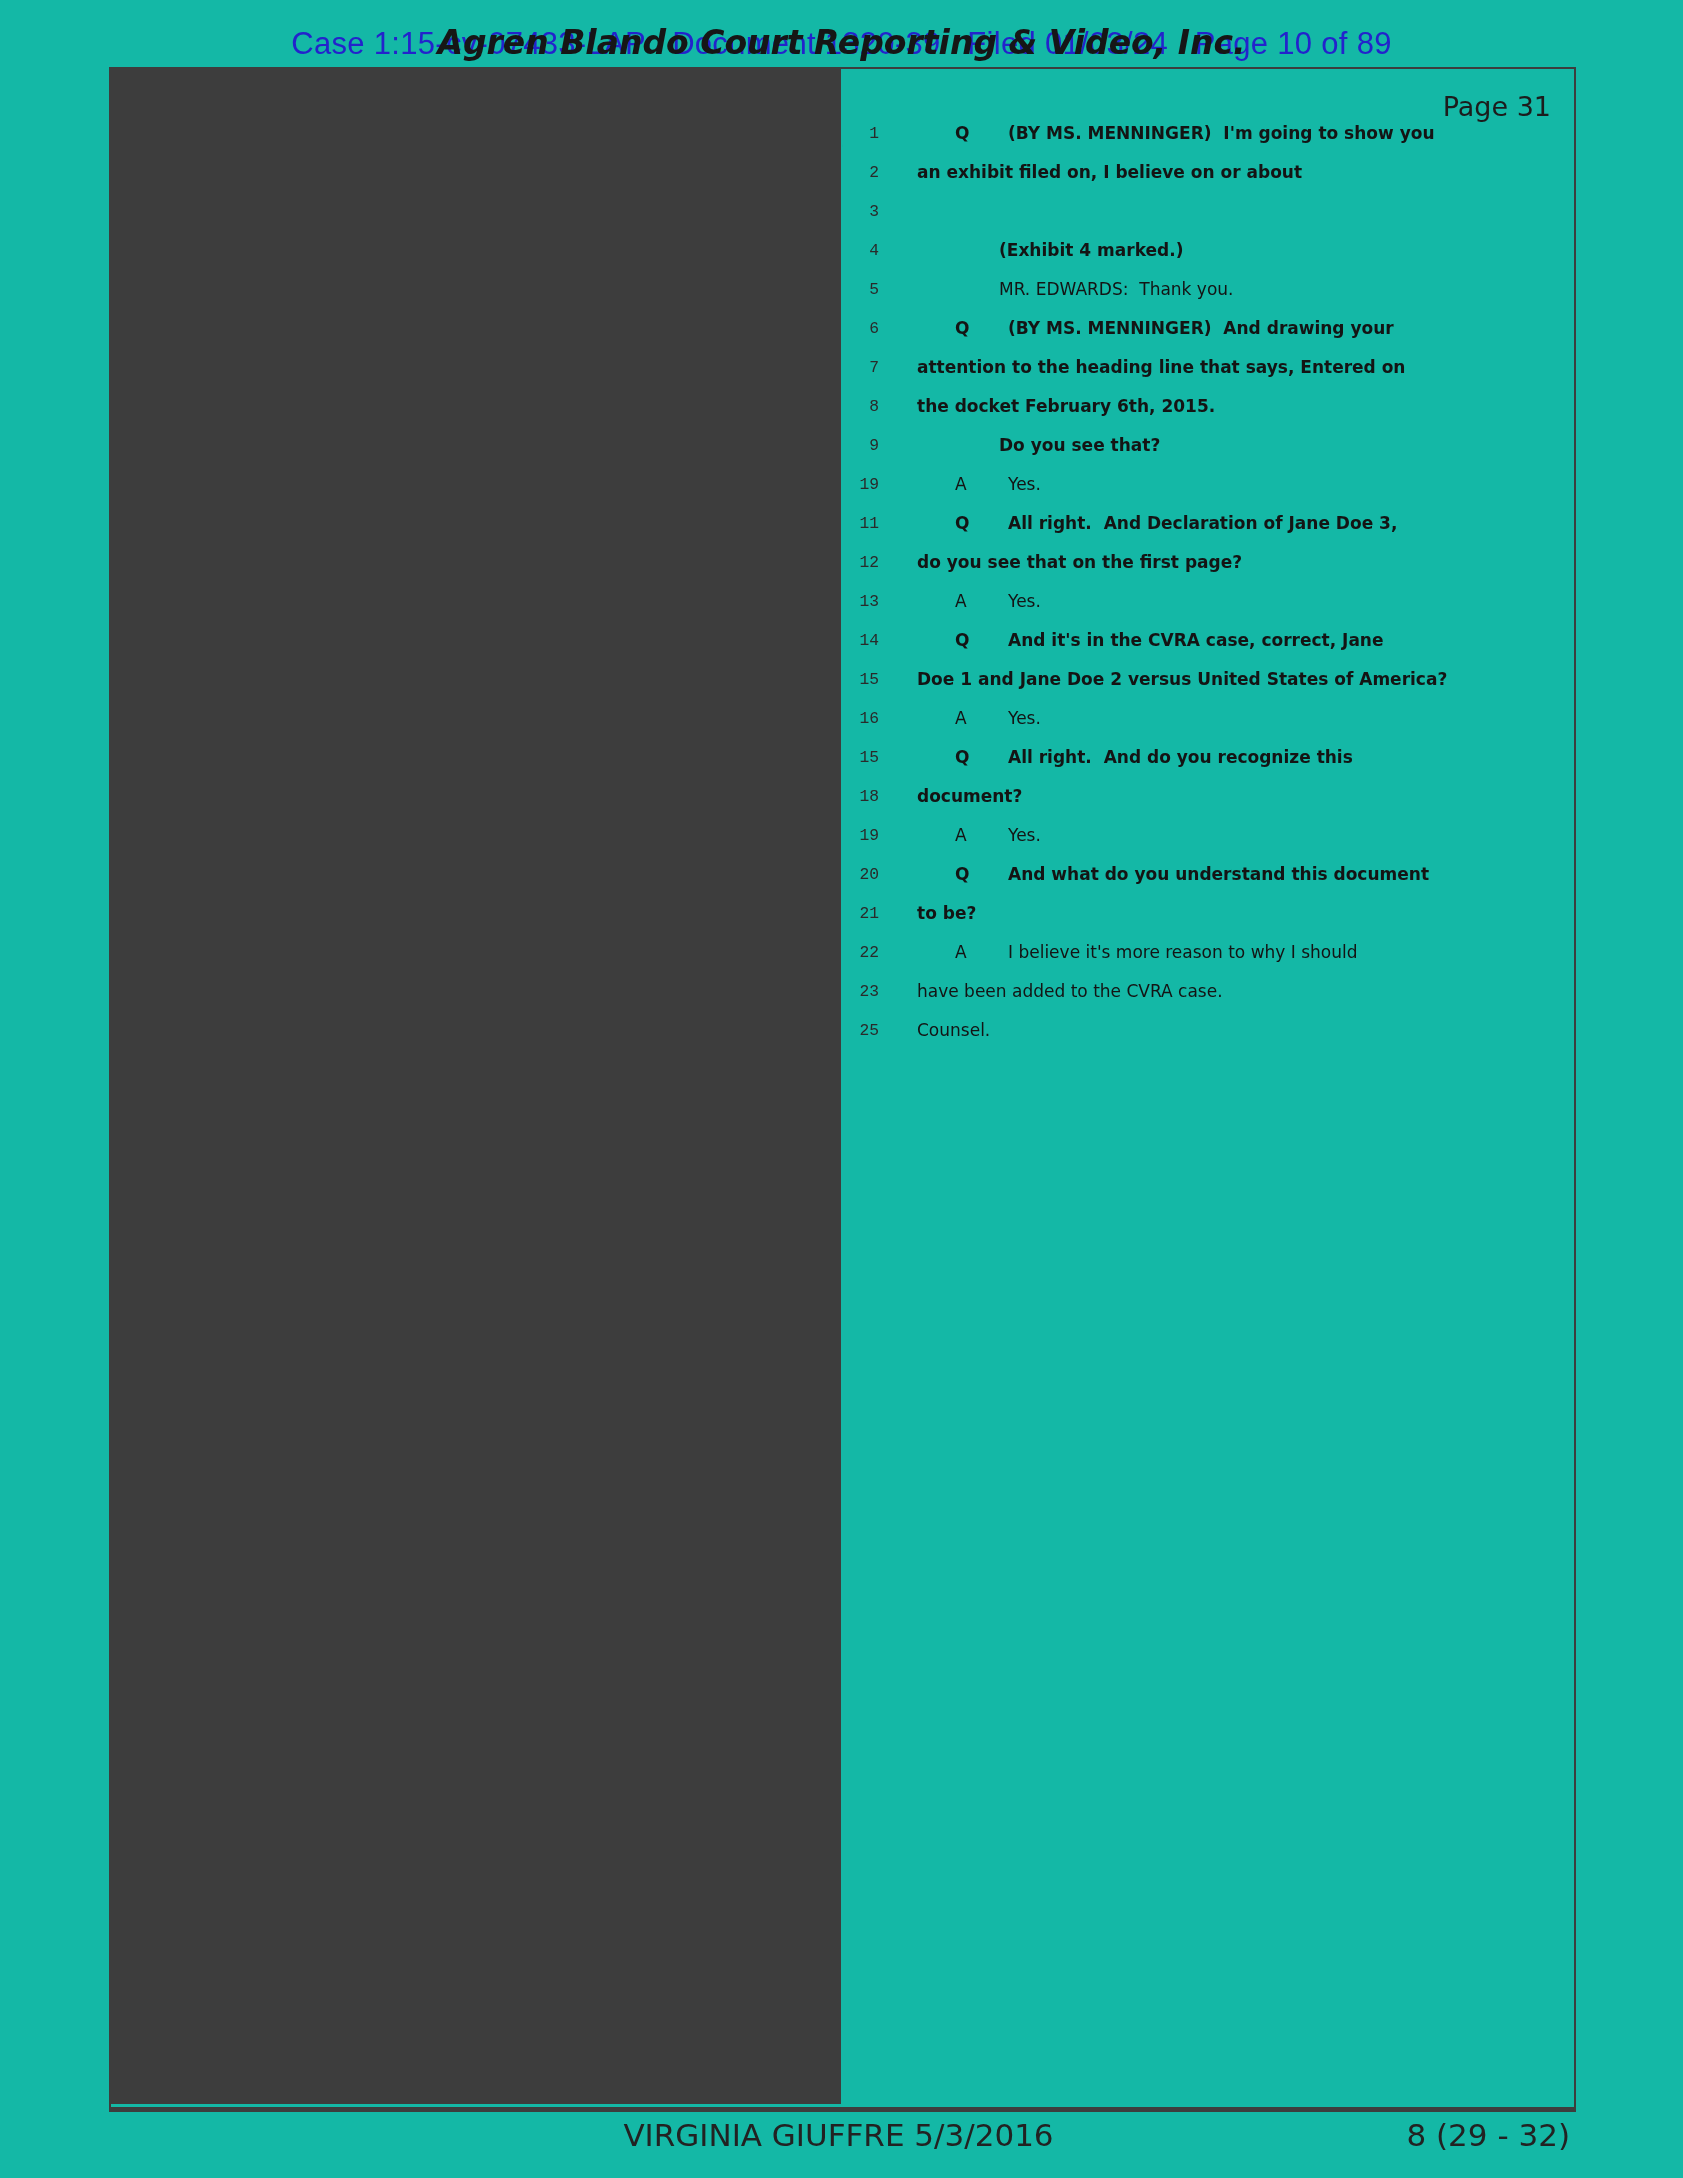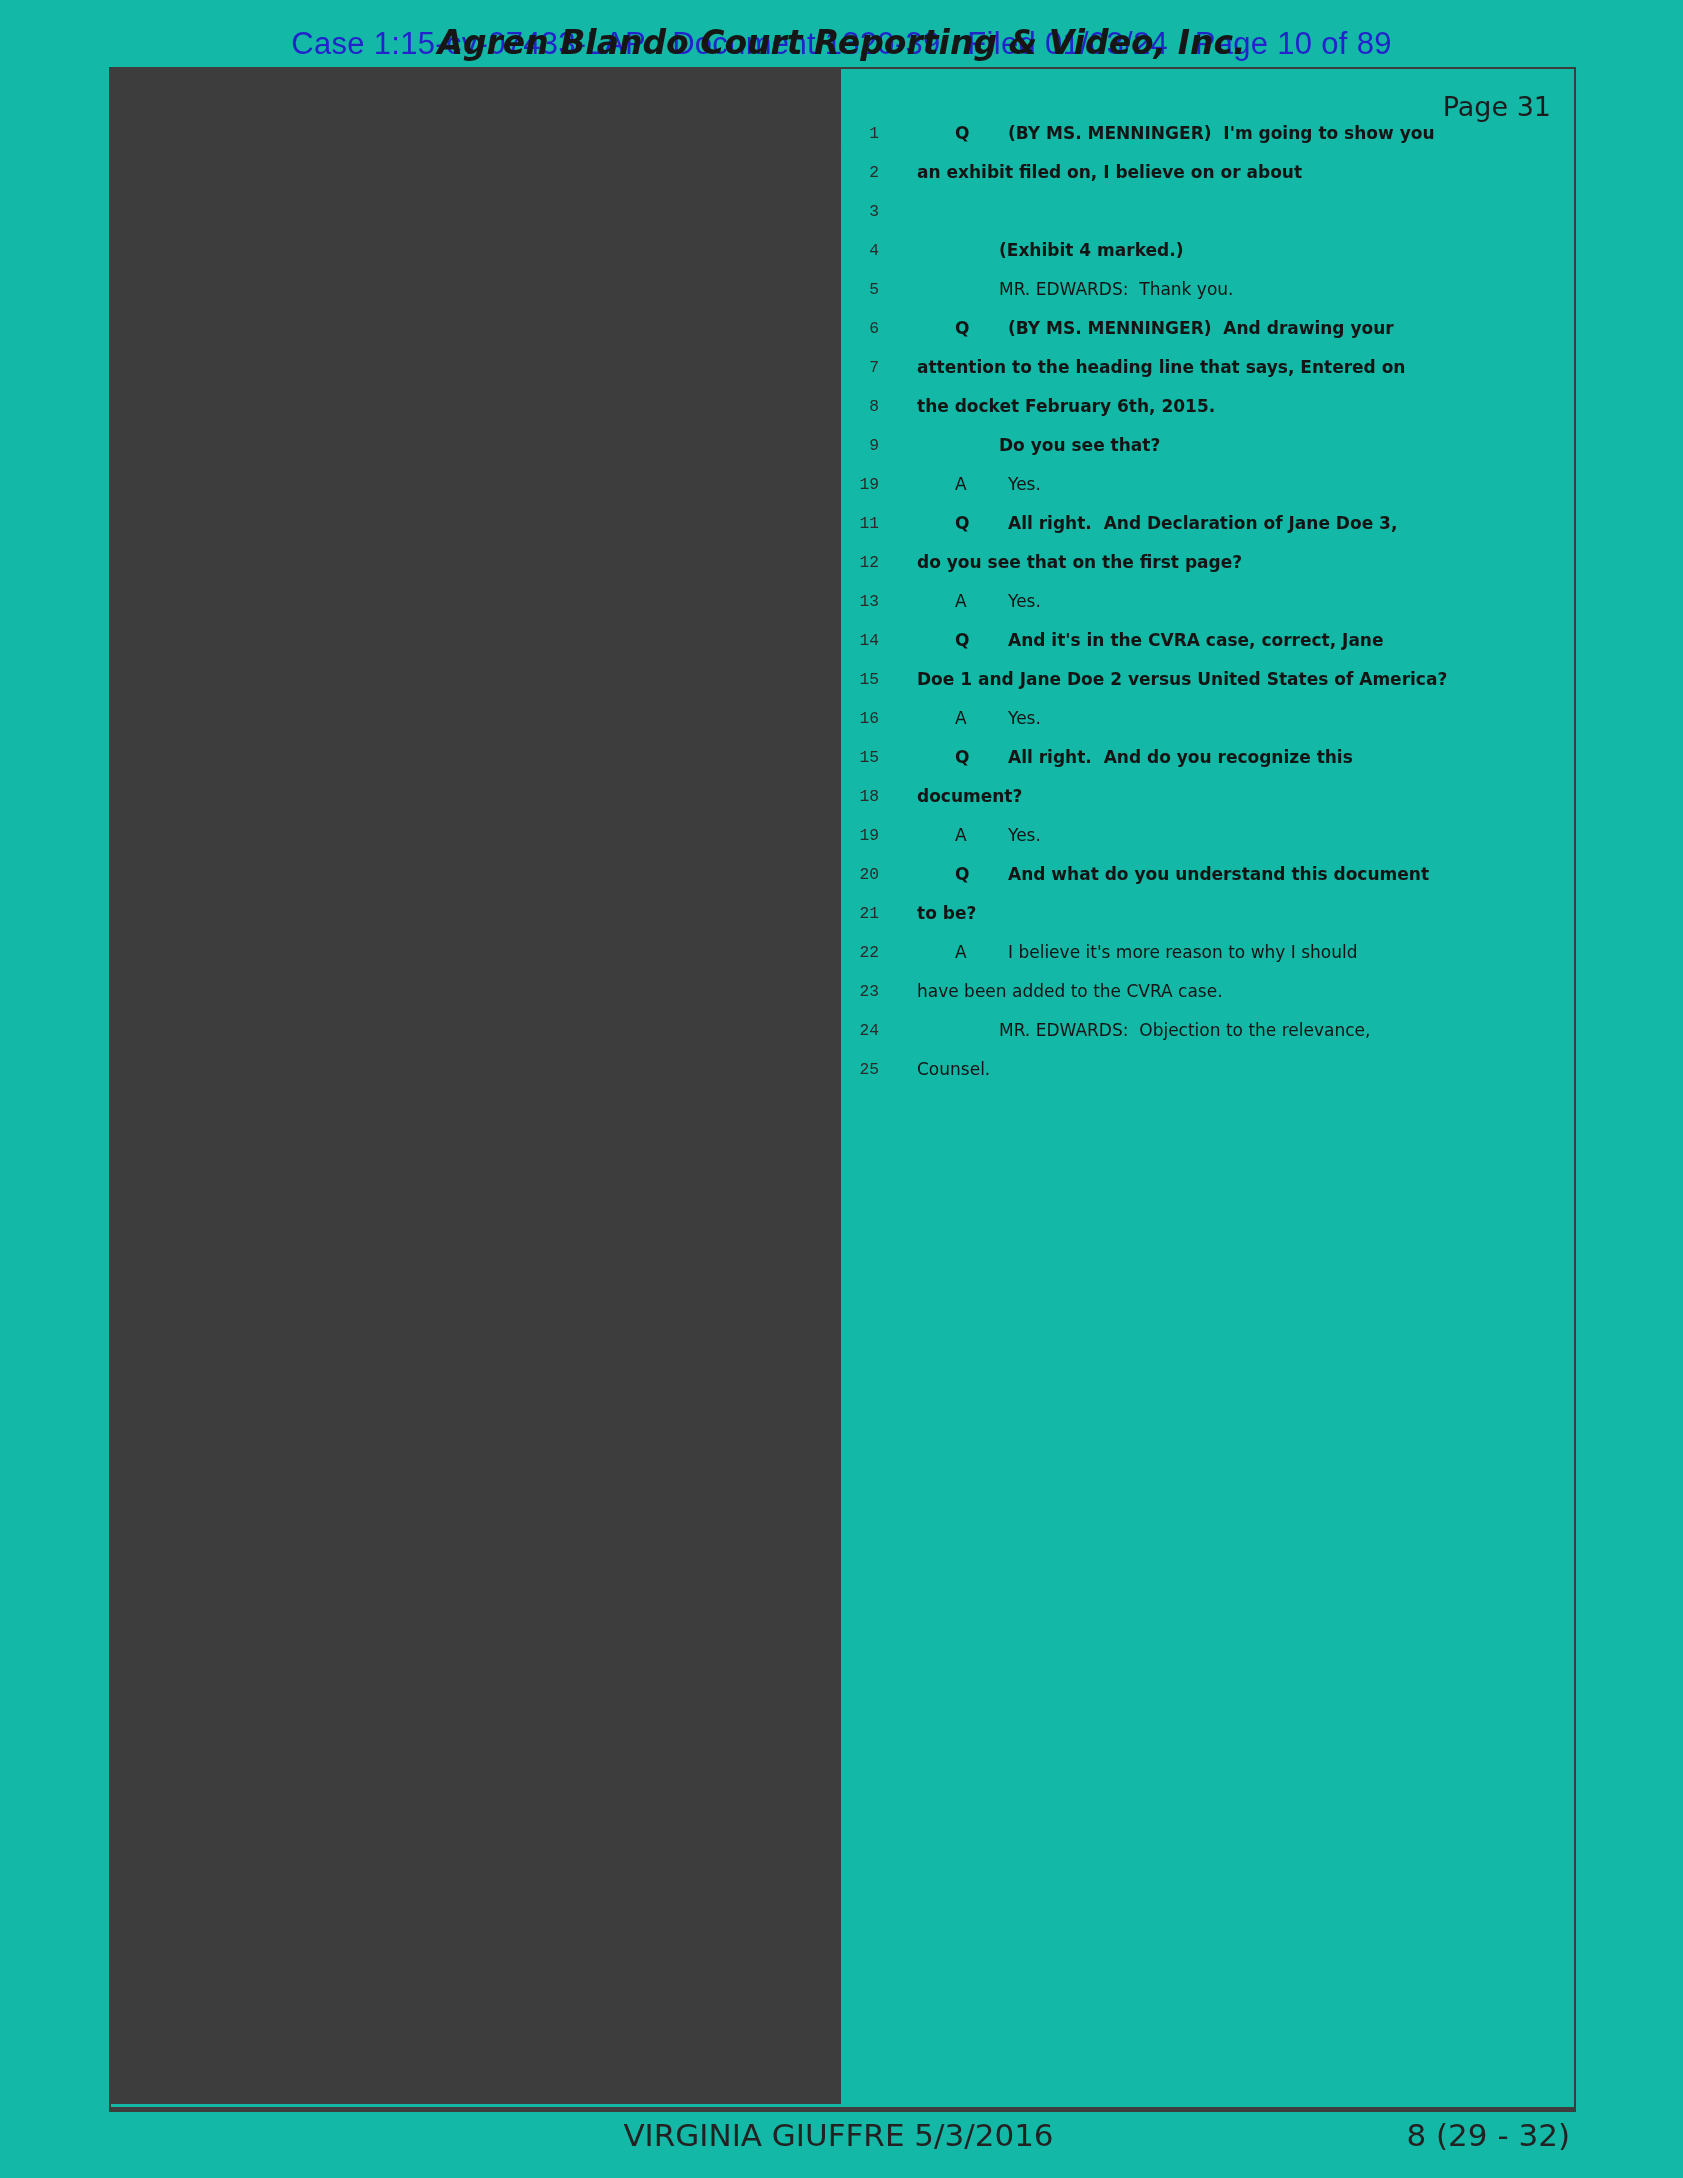--- a/index.html
+++ b/index.html
@@ -100,21 +100,20 @@
           <div class="line"><span class="num">14</span><span class="content bold"><span class="marker">Q</span>And it's in the CVRA case, correct, Jane</span></div>
           <div class="line"><span class="num">15</span><span class="content bold">Doe 1 and Jane Doe 2 versus United States of America?</span></div>
           <div class="line"><span class="num">16</span><span class="content"><span class="marker">A</span>Yes.</span></div>
           <div class="line"><span class="num">15</span><span class="content bold"><span class="marker">Q</span>All right.  And do you recognize this</span></div>
           <div class="line"><span class="num">18</span><span class="content bold">document?</span></div>
           <div class="line"><span class="num">19</span><span class="content"><span class="marker">A</span>Yes.</span></div>
           <div class="line"><span class="num">20</span><span class="content bold"><span class="marker">Q</span>And what do you understand this document</span></div>
           <div class="line"><span class="num">21</span><span class="content bold">to be?</span></div>
           <div class="line"><span class="num">22</span><span class="content"><span class="marker">A</span>I believe it's more reason to why I should</span></div>
           <div class="line"><span class="num">23</span><span class="content">have been added to the CVRA case.</span></div>
-          <div class="line"><span class="num">24</span><span class="content ind1">MR. EDWARDS:  Objection to the relevance,</span></div>
           <div class="line"><span class="num">25</span><span class="content">Counsel.</span></div>
         </div>
     </div>
     <div class="hdiv"></div>
     <div class="quad bottom">
       <div class="page-title">Page 30</div>
 
     </div>
     <div class="quad bottom">
       <div class="page-title">Page 32</div>

